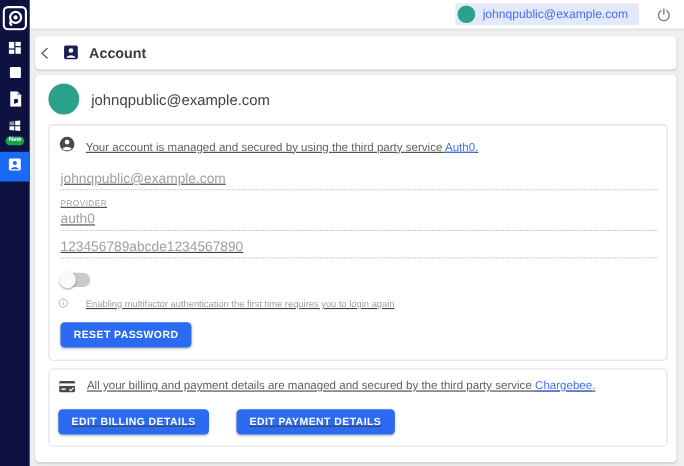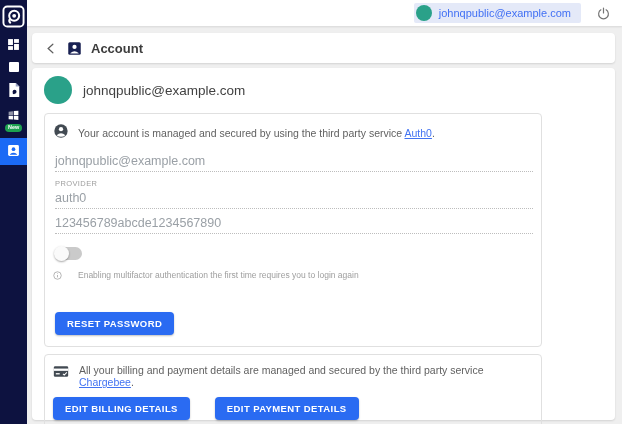--- a/index.html
+++ b/index.html
@@ -38,35 +38,35 @@
     display:flex; align-items:center; gap:7px; padding:2px 10px 2px 2px;
     margin-right:16px; cursor:pointer;
   }
   .chip-avatar { width:16px; height:16px; border-radius:50%; background:#2aa189; }
   .chip-email { font-size:11px; color:#4170f4; }
   .power-btn { margin-right:12px; cursor:pointer; display:flex; align-items:center; }
   
   .header-card {
     position:absolute; left:32px; top:33px; width:583px; height:30px;
     background:#fff; border-radius:4px; box-shadow:0 1px 2px rgba(0,0,0,.12);
-    display:flex; align-items:center; gap:9px; padding:0 14px; z-index:3;
+    display:flex; align-items:center; gap:9px; padding:0 4px; z-index:3;
   }
   .back-btn { width:12px; height:12px; cursor:pointer; display:flex; align-items:center; }
   .header-title { font-size:13px; font-weight:bold; color:#3c3c3c; }
   .main-card {
     position:absolute; left:32px; top:68px; width:583px; height:352px;
     background:#fff; border-radius:4px; box-shadow:0 1px 2px rgba(0,0,0,.12);
     padding:8px 8px 10px 12px; z-index:3;
   }
   .acct-head { display:flex; align-items:center; gap:11px; margin-bottom:9px; }
   .acct-avatar { width:28px; height:28px; border-radius:50%; background:#2aa189; }
   .acct-email { font-size:13.5px; color:#424242; }
   .inner-box {
     border:1px solid #e0e0e0; border-radius:4px;
-    padding:7px 6px 8px 6px; width:498px;
+    padding:7px 6px 8px 6px; width:563px;text-decoration:underline;
   }
   .notice-row { display:flex; align-items:center; gap:9px; padding:2px 0 4px 2px; }
   .notice-text { font-size:10.5px; color:#616161; }
   a.link { color:#4273f2; text-decoration:underline; cursor:pointer; }
   .field { margin:7px 2px 0 4px; border-bottom:1px dotted #bdbdbd; padding-bottom:3px; }
   .field-label { font-size:7.5px; color:#9e9e9e; letter-spacing:.4px; margin-bottom:3px; }
   .field-value { font-size:12.5px; color:#9aa0a6; }
   .mfa-row { display:flex; align-items:center; gap:13px; margin:13px 0 0 4px; }
   .toggle {
     width:27px; height:13px; border-radius:7px; background:#cacaca;
@@ -78,21 +78,21 @@
   }
   .mfa-label { font-size:12px; color:#757575; }
   .mfa-info { display:flex; align-items:center; gap:16px; margin:6px 0 0 2px; }
   .mfa-info-text { font-size:8.5px; color:#9e9e9e; }
   .btn {
     display:inline-block; background:#2a6bf2; color:#fff; border:none; border-radius:4px;
     font-family:"Liberation Sans", sans-serif;
     font-size:9.5px; font-weight:bold; letter-spacing:.4px;
     padding:6px 12px; cursor:pointer; box-shadow:0 1px 2px rgba(0,0,0,.25);
   }
-  .reset-btn { margin:28px 0 3px 4px; }
+  .reset-btn { margin:8px 0 3px 4px; }
   .billing-box { margin-top:7px; padding:9px 6px 10px 6px; }
   .billing-row { display:flex; align-items:flex-start; gap:10px; padding-left:2px; }
   .billing-btns { display:flex; gap:25px; margin:9px 0 0 2px; }
 </style>
 </head>
 <body>
 
 <div class="sidebar">
 
   <div class="side-logo">

